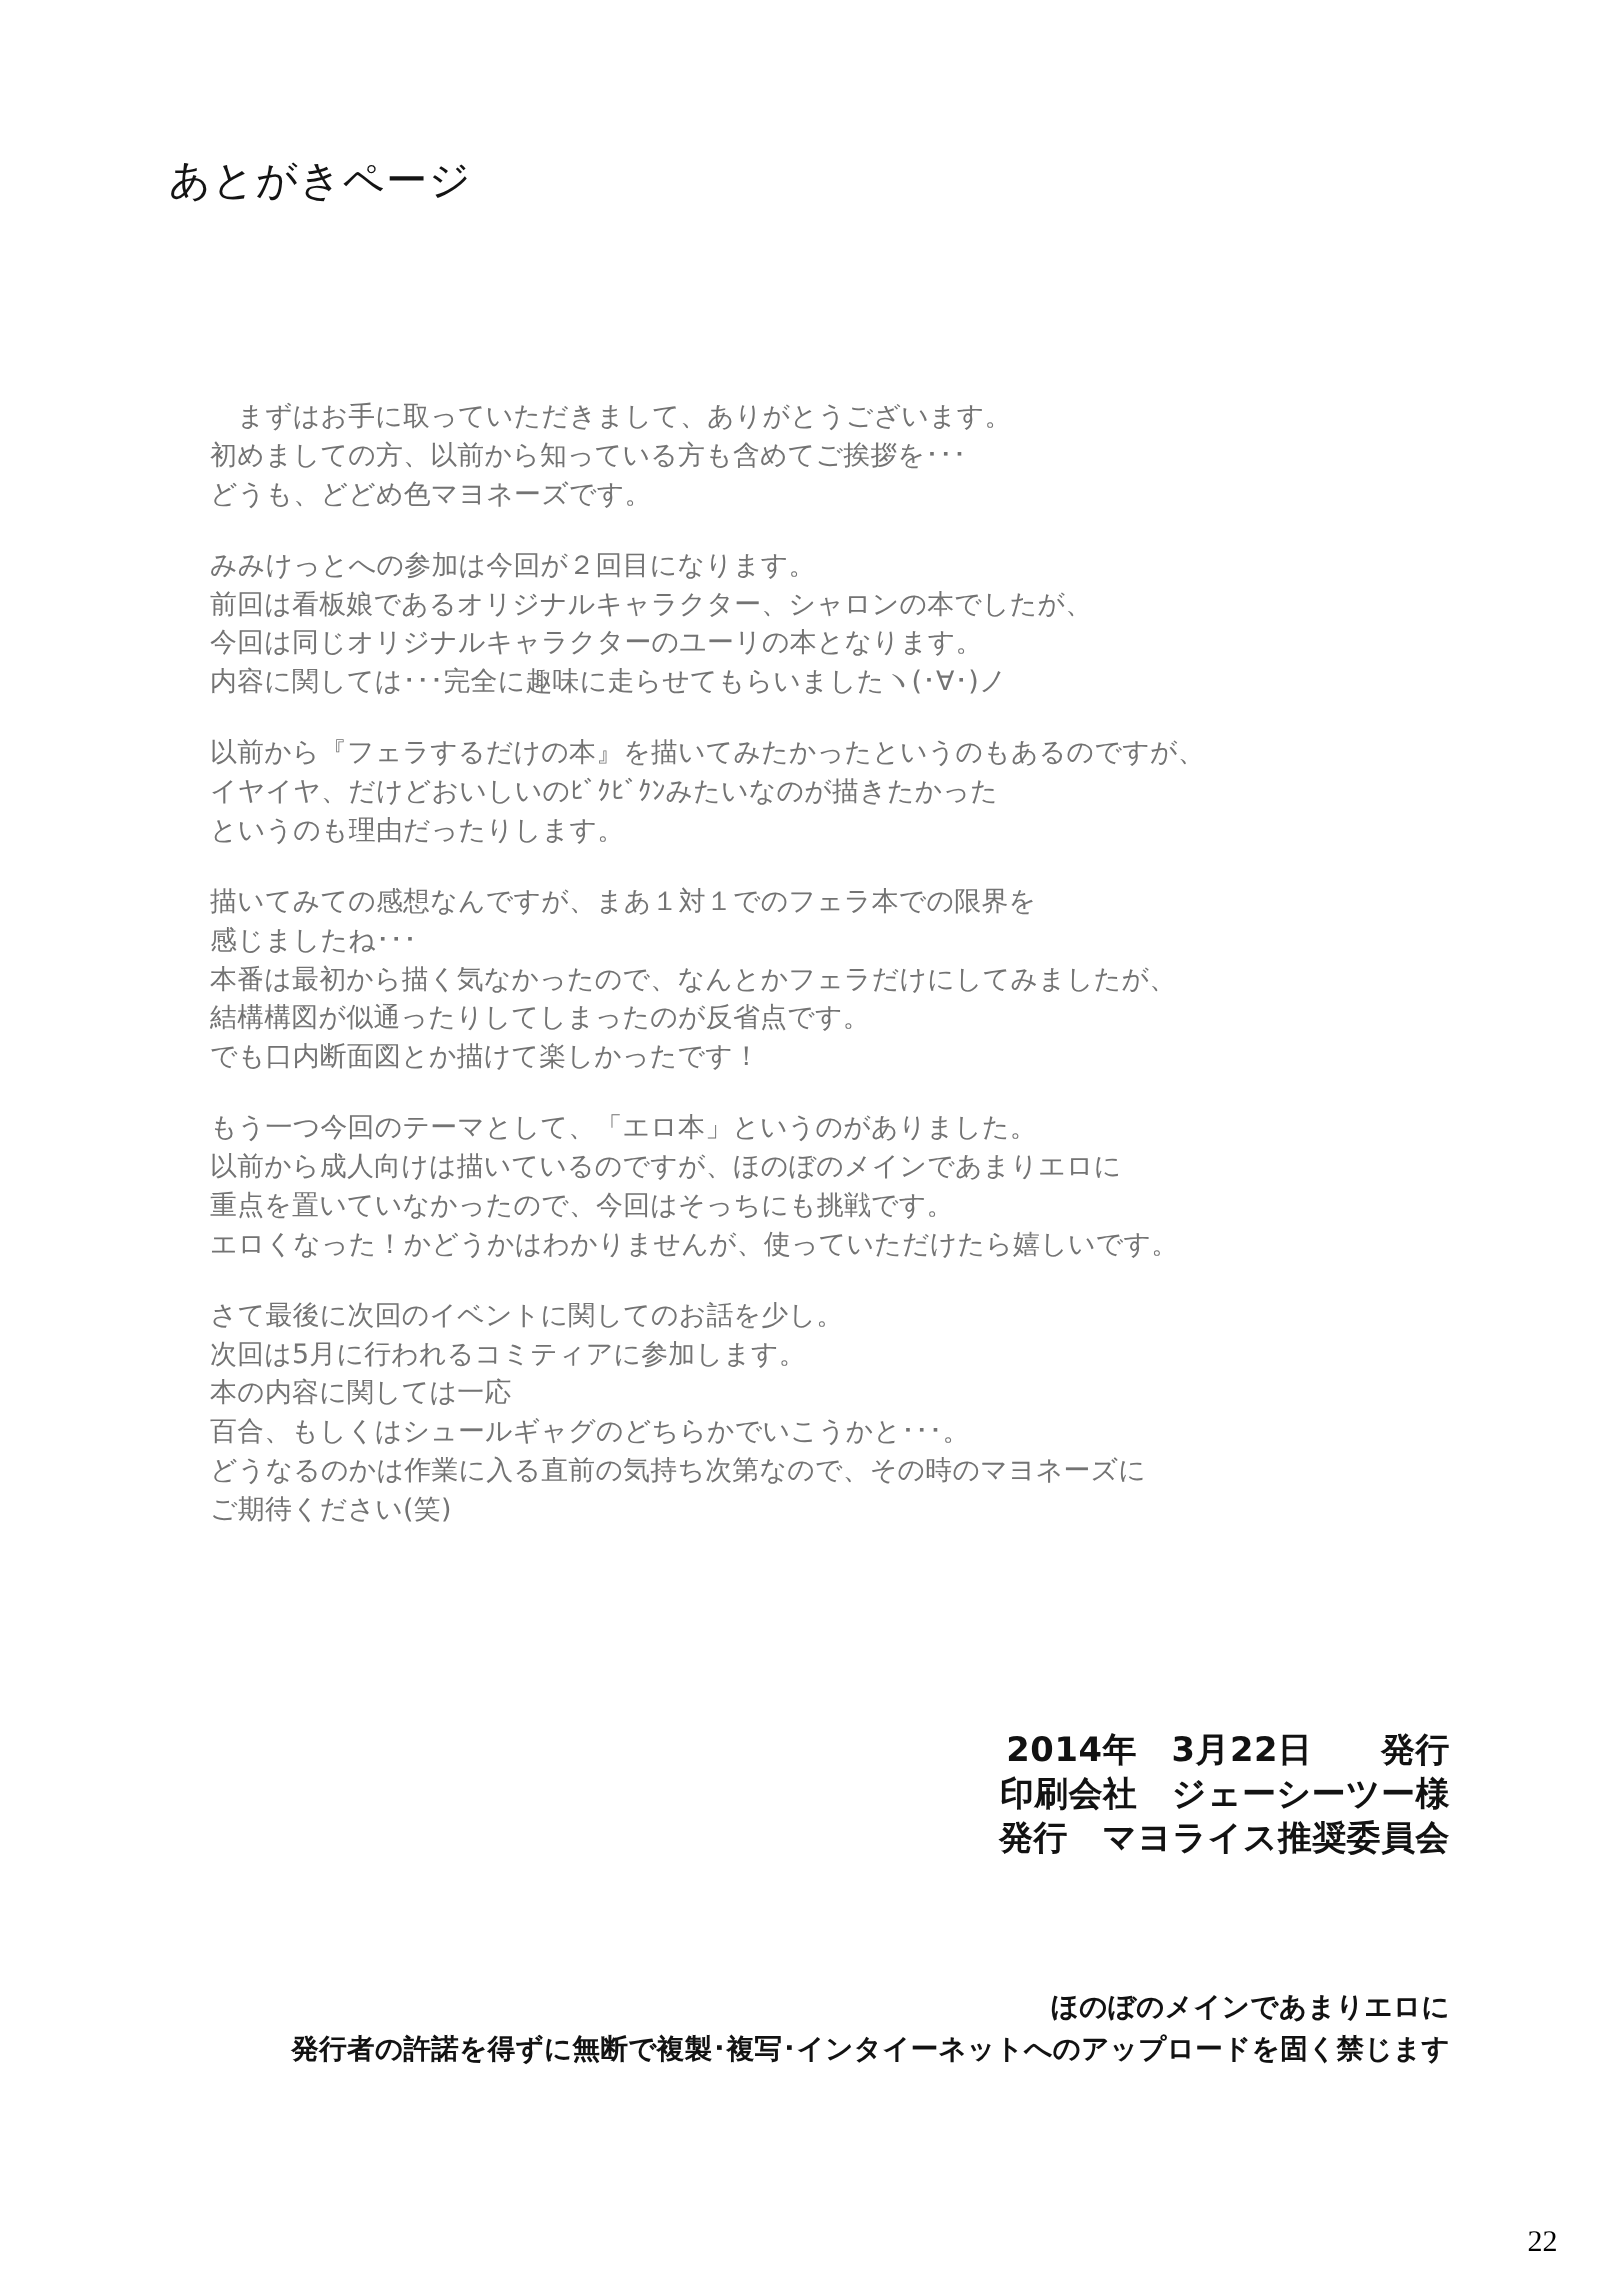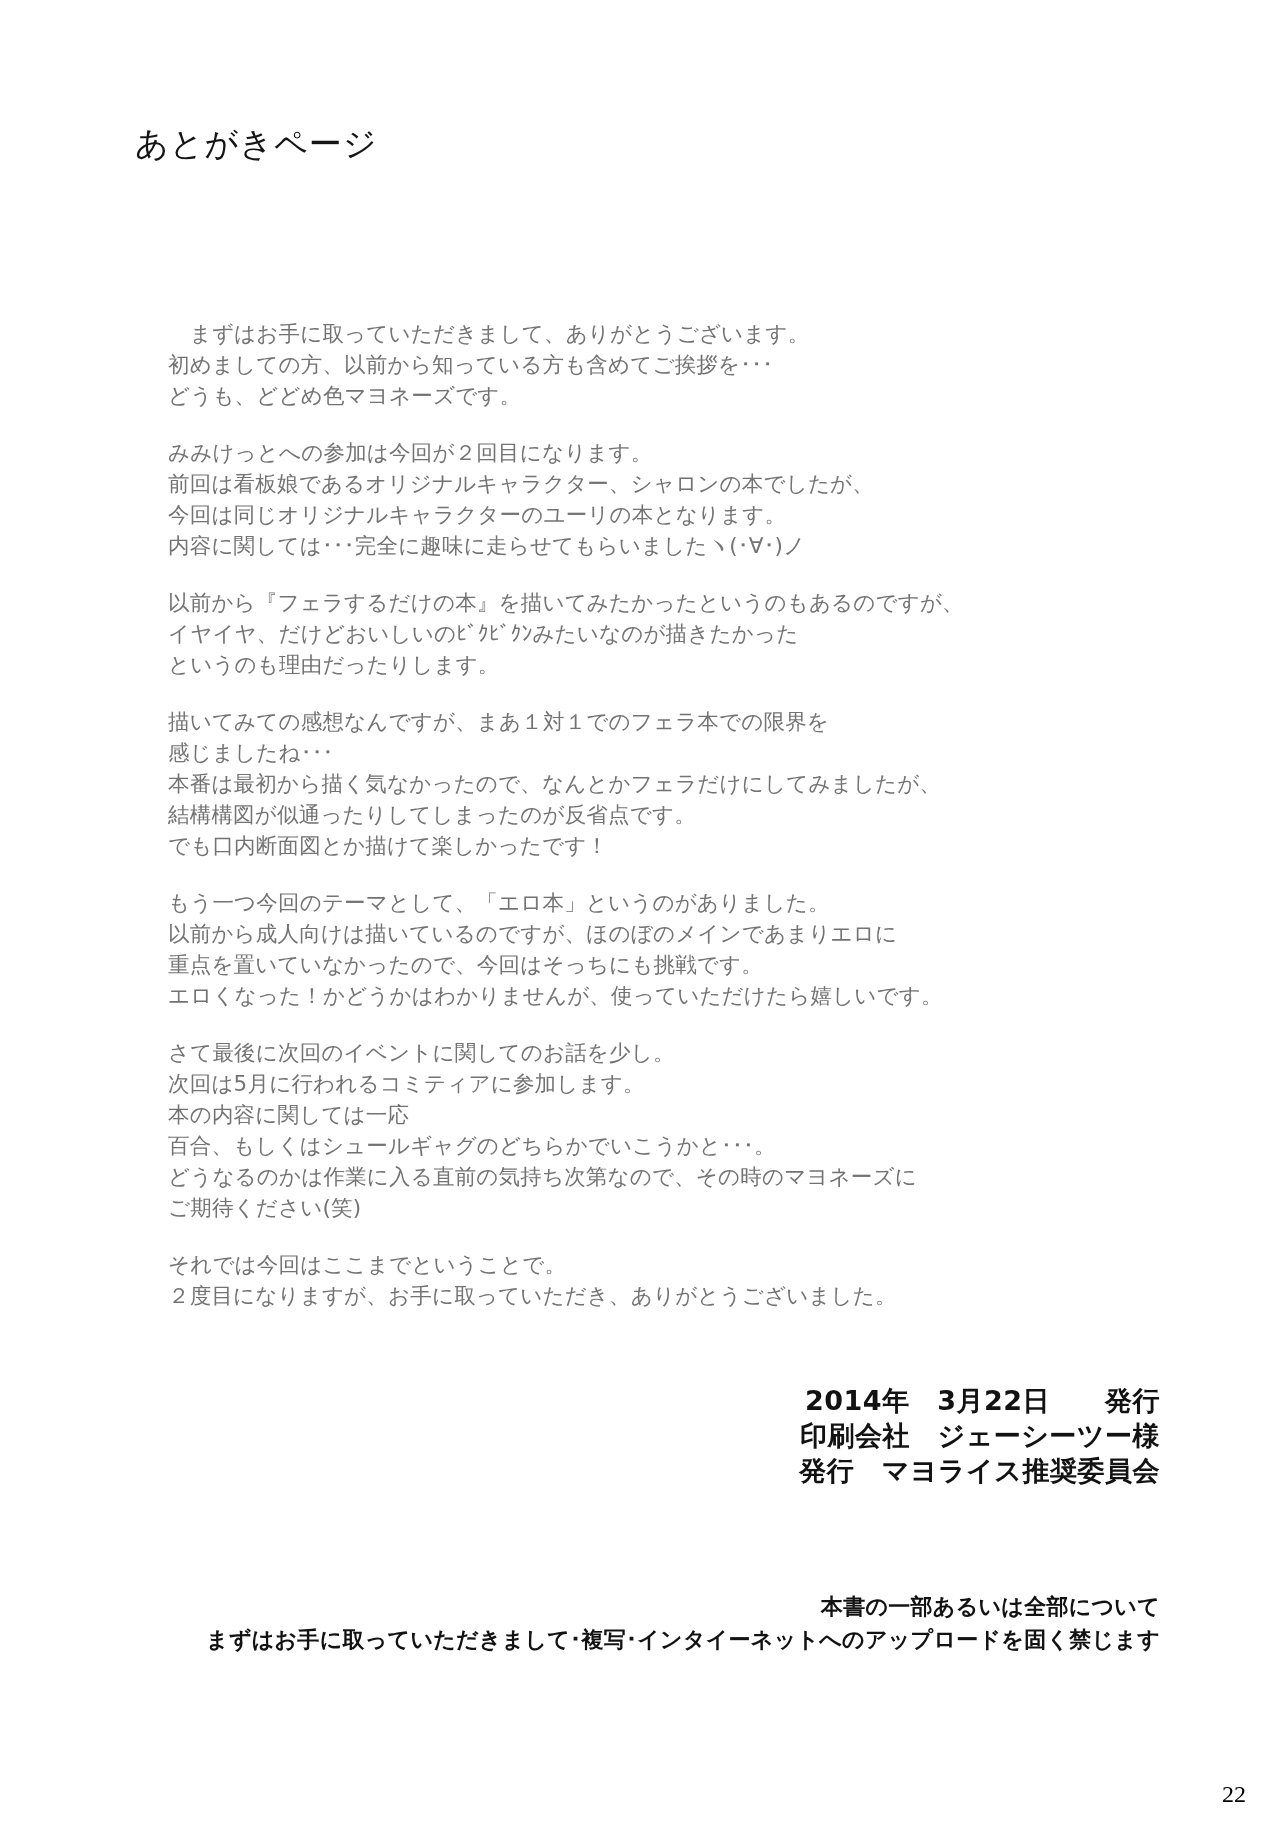--- a/index.html
+++ b/index.html
@@ -115,30 +115,28 @@
     <p class="para">もう一つ今回のテーマとして、「エロ本」というのがありました。
 以前から成人向けは描いているのですが、ほのぼのメインであまりエロに
 重点を置いていなかったので、今回はそっちにも挑戦です。
 エロくなった！かどうかはわかりませんが、使っていただけたら嬉しいです。</p>
     <p class="para">さて最後に次回のイベントに関してのお話を少し。
 次回は5月に行われるコミティアに参加します。
 本の内容に関しては一応
 百合、もしくはシュールギャグのどちらかでいこうかと･･･。
 どうなるのかは作業に入る直前の気持ち次第なので、その時のマヨネーズに
 ご期待ください(笑)</p>
-    <p class="para">それでは今回はここまでということで。
-２度目になりますが、お手に取っていただき、ありがとうございました。</p>
   </div>
 
   <div class="colophon">
     <div>2014年　3月22日　　発行</div>
     <div>印刷会社　ジェーシーツー様</div>
     <div>発行　マヨライス推奨委員会</div>
   </div>
 
   <div class="notice">
-    <div>本書の一部あるいは全部について</div>
-    <div>まずはお手に取っていただきまして･複写･インタイーネットへのアップロードを固く禁じます</div>
+    <div>ほのぼのメインであまりエロに</div>
+    <div>発行者の許諾を得ずに無断で複製･複写･インタイーネットへのアップロードを固く禁じます</div>
   </div>
 
   <div class="page-number">22</div>
 
 </div>
 
 </body></html>

